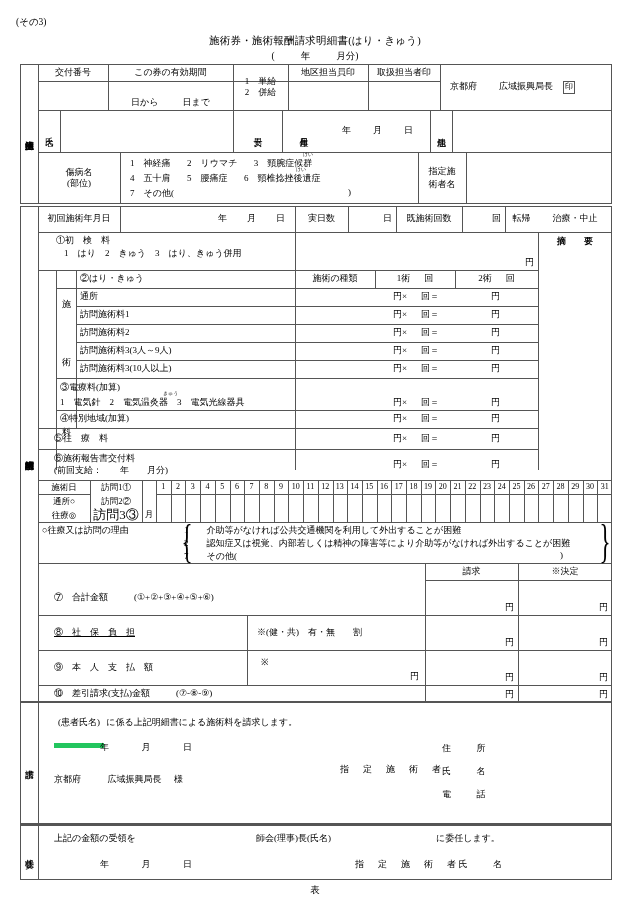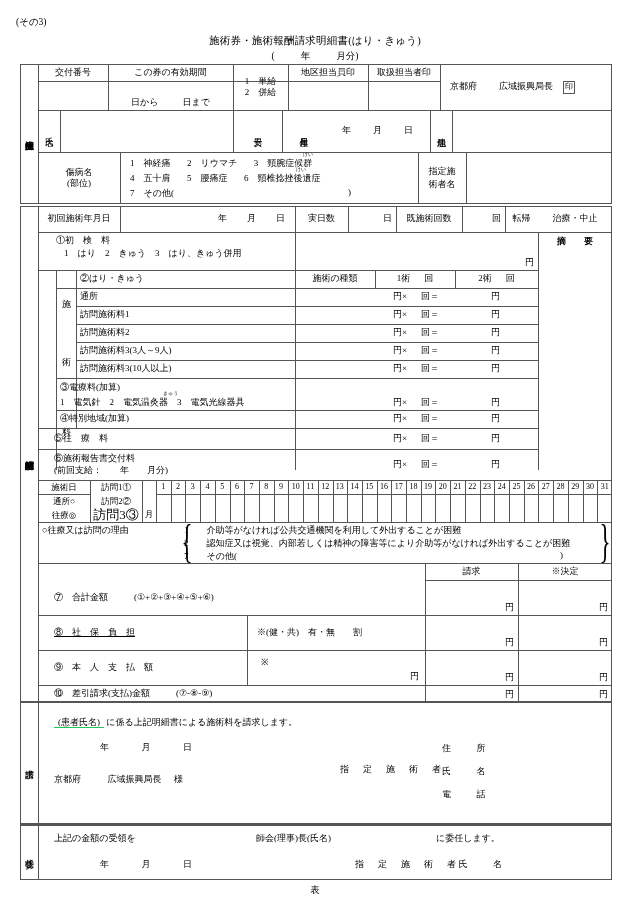--- a/index.html
+++ b/index.html
@@ -48,21 +48,21 @@
     font-size:9px;letter-spacing:1px;
   }
   .vspread{justify-content:space-around;letter-spacing:0;}
 
   .boxed-in{
     display:inline-block;border:1px solid #555;
     font-size:8px;line-height:1;padding:1.5px 1px;
   }
   .ruby{position:absolute;font-size:5px;line-height:1;}
   .spaced2{letter-spacing:2.5px;}
-  .underline-name{border-bottom:1px solid #22c55e;padding:0 4px 0 4px;}
+  .underline-name{border-bottom:5px solid #22c55e;padding:0 4px 16px 4px;}
   .bigbrace{
     position:absolute;
     font-size:46px;line-height:1;
     font-family:"Liberation Serif",serif;
     transform:scaleX(.5);
   }
 </style>
 </head>
 <body>
 

